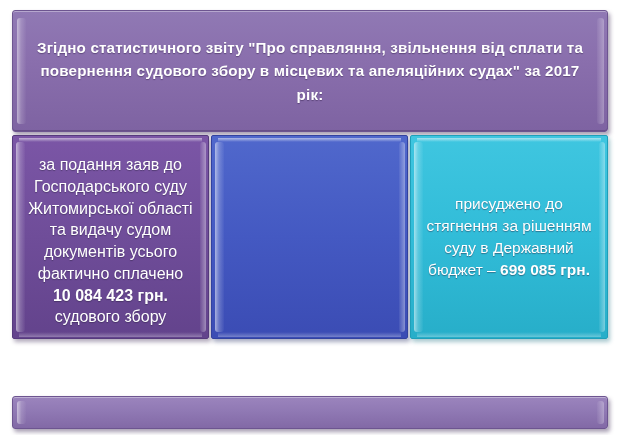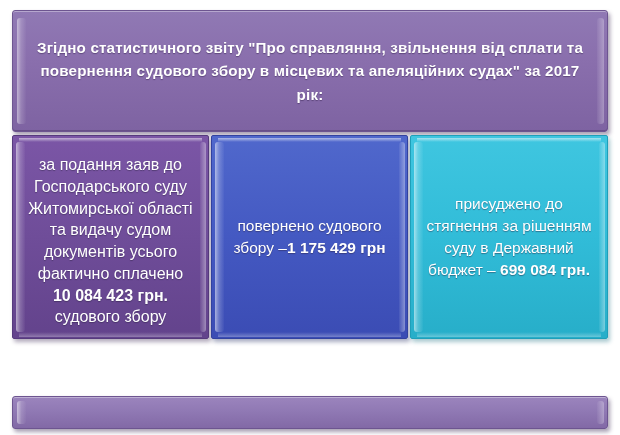--- a/index.html
+++ b/index.html
@@ -269,32 +269,29 @@
       <div class="col-inner">
         <span>за подання  заяв до Господарського суду Житомирської області та видачу судом документів усього фактично сплачено </span><span class="b nowrap">10 084 423 грн.</span><span> судового збору</span>
       </div>
     </div>
 
     <div class="col col-2">
       <span class="bevel-left"></span>
       <span class="bevel-right"></span>
       <span class="bevel-top"></span>
       <span class="bevel-bottom"></span>
-      <div class="col-inner">
-        <span>повернено судового збору –</span><span class="b">1 175 429 грн</span><span></span>
-      </div>
     </div>
 
     <div class="col col-3">
       <span class="bevel-left"></span>
       <span class="bevel-right"></span>
       <span class="bevel-top"></span>
       <span class="bevel-bottom"></span>
       <div class="col-inner">
-        <span>присуджено до стягнення за рішенням суду в Державний бюджет – </span><span class="b">699 084 грн.</span><span></span>
+        <span>присуджено до стягнення за рішенням суду в Державний бюджет – </span><span class="b">699 085 грн.</span><span></span>
       </div>
     </div>
 
   </div>
 
   <div class="footer-bar">
     <span></span>
   </div>
 
 </div>

